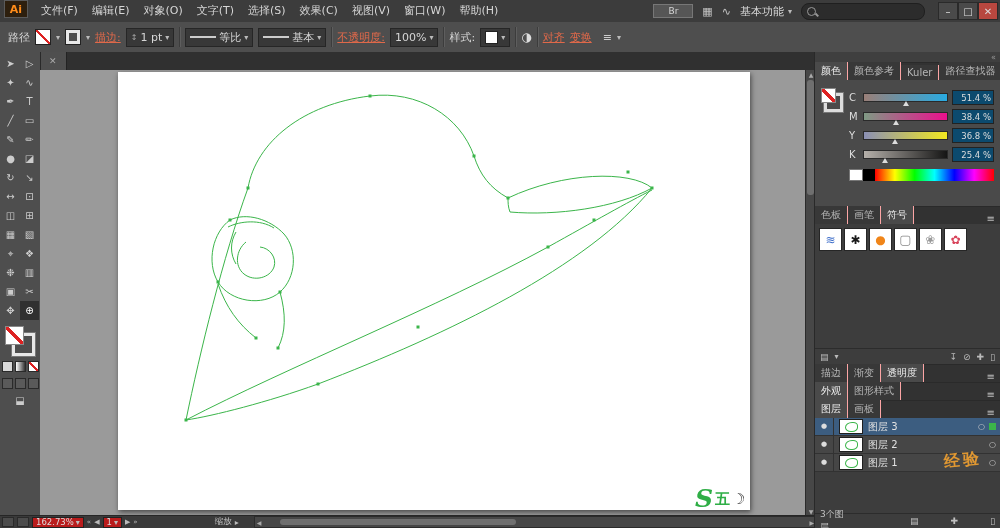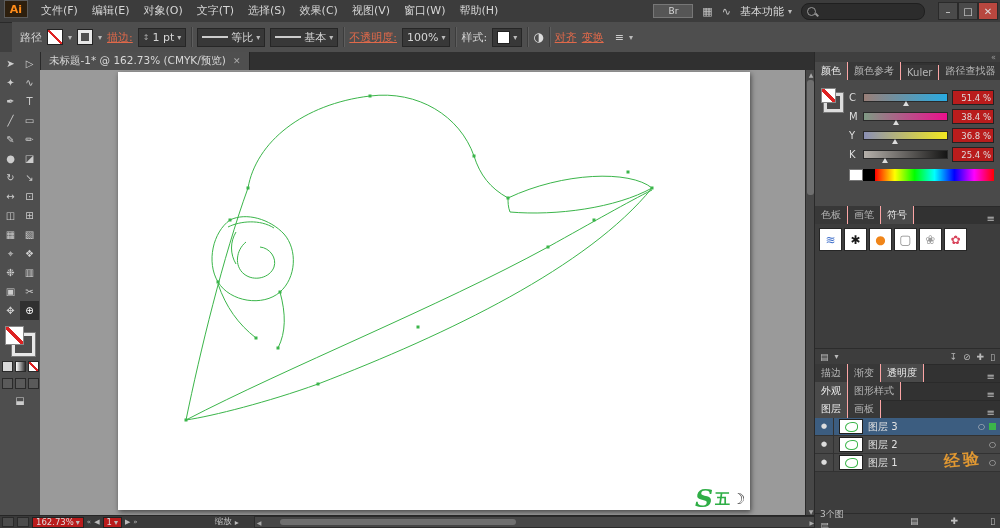--- a/index.html
+++ b/index.html
@@ -20,21 +20,21 @@
           display:flex;align-items:center;padding:0 5px;gap:5px;}
   .search-ic{width:7px;height:7px;border:1.5px solid #999;border-radius:50%;position:relative;display:inline-block;}
   .search-ic::after{content:"";position:absolute;width:4px;height:1.5px;background:#999;
                     transform:rotate(45deg);right:-4px;bottom:-1px;}
   .win-controls{display:flex;margin-left:4px;}
   .win-btn{width:18px;height:16px;display:flex;align-items:center;justify-content:center;
            font-size:10px;color:#ddd;background:#4a4a4a;border:1px solid #2a2a2a;}
   .win-close{background:#b8473f;}
 
   
-  .controlbar{position:absolute;top:22px;left:12px;right:0;height:30px;background:#4e4e4e;
+  .controlbar{position:absolute;top:22px;left:0;right:0;height:30px;background:#4e4e4e;
               border-bottom:1px solid #292929;display:flex;align-items:center;gap:5px;padding:0 8px;}
   .link{color:#e0694a;text-decoration:underline;cursor:default;}
   .dd-arrow{font-size:8px;color:#bbb;}
   .cb-swatch{width:14px;height:14px;display:inline-block;border:1px solid #222;background:#fff;}
   .fill-none{background-image:linear-gradient(45deg,transparent 44%,#d22 44%,#d22 56%,transparent 56%);}
   .stroke-sw{background:#4e4e4e;box-shadow:inset 0 0 0 3px #e8e8e8;}
   .field{display:flex;align-items:center;gap:3px;background:#383838;border:1px solid #262626;
          height:17px;padding:0 4px;}
   .wline{display:inline-block;width:26px;border-top:2px solid #ccc;}
   .sep{width:1px;height:20px;background:#3c3c3c;box-shadow:1px 0 0 #5e5e5e;}
@@ -112,21 +112,21 @@
   .sliders{flex:1;}
   .srow{display:flex;align-items:center;gap:4px;height:19px;}
   .slabel{width:10px;font-size:10px;color:#ddd;}
   .strack{flex:1;height:7px;border:1px solid #2a2a2a;position:relative;}
   .strack.c{background:linear-gradient(to right,#9a7f78,#29abe2);}
   .strack.m{background:linear-gradient(to right,#7f9a84,#ec0f8c);}
   .strack.y{background:linear-gradient(to right,#8b90b5,#f2e820);}
   .strack.k{background:linear-gradient(to right,#b5b0aa,#151515);}
   .sthumb{position:absolute;top:7px;width:0;height:0;border-left:3px solid transparent;
           border-right:3px solid transparent;border-bottom:5px solid #ddd;margin-left:-3px;}
-  .sval{width:36px;height:13px;background:#b91c1c;border:1px solid #222;font-size:8.5px;
+  .sval{width:36px;height:13px;background:#0c4a6e;border:1px solid #222;font-size:8.5px;
         display:flex;align-items:center;justify-content:flex-end;padding:0 2px;color:#ddd;}
   .spec{display:flex;height:12px;margin-top:5px;}
   .spec-w{width:12px;background:#fff;border:1px solid #777;}
   .spec-b{width:12px;background:#000;}
   .spec-bar{flex:1;background:linear-gradient(to right,#f00,#ff0,#0f0,#0ff,#00f,#f0f,#f00);}
 
   .sym-body{height:140px;background:#3d3d3d;display:flex;flex-direction:column;}
   .sym-grid{display:flex;gap:2px;padding:4px;}
   .sym{width:21px;height:21px;background:#fff;border:1px solid #262626;display:flex;
        align-items:center;justify-content:center;}
@@ -227,21 +227,20 @@
     <span class="recolor">◑</span>
     <span class="sep"></span>
     <span class="link">对齐</span>
     <span class="link">变换</span>
     <span class="cb-menu">≡</span>
     <span class="dd-arrow">▾</span>
   </div>
 
   <div class="tabrow">
     <span class="doctab">
-      <span>未标题-1* @ 162.73% (CMYK/预览)</span>
       <span class="tclose">✕</span>
     </span>
   </div>
 
   <div class="toolbar">
     <div class="tools">
       <div class="tool">➤</div>
       <div class="tool">▷</div>
       <div class="tool">✦</div>
       <div class="tool">∿</div>

